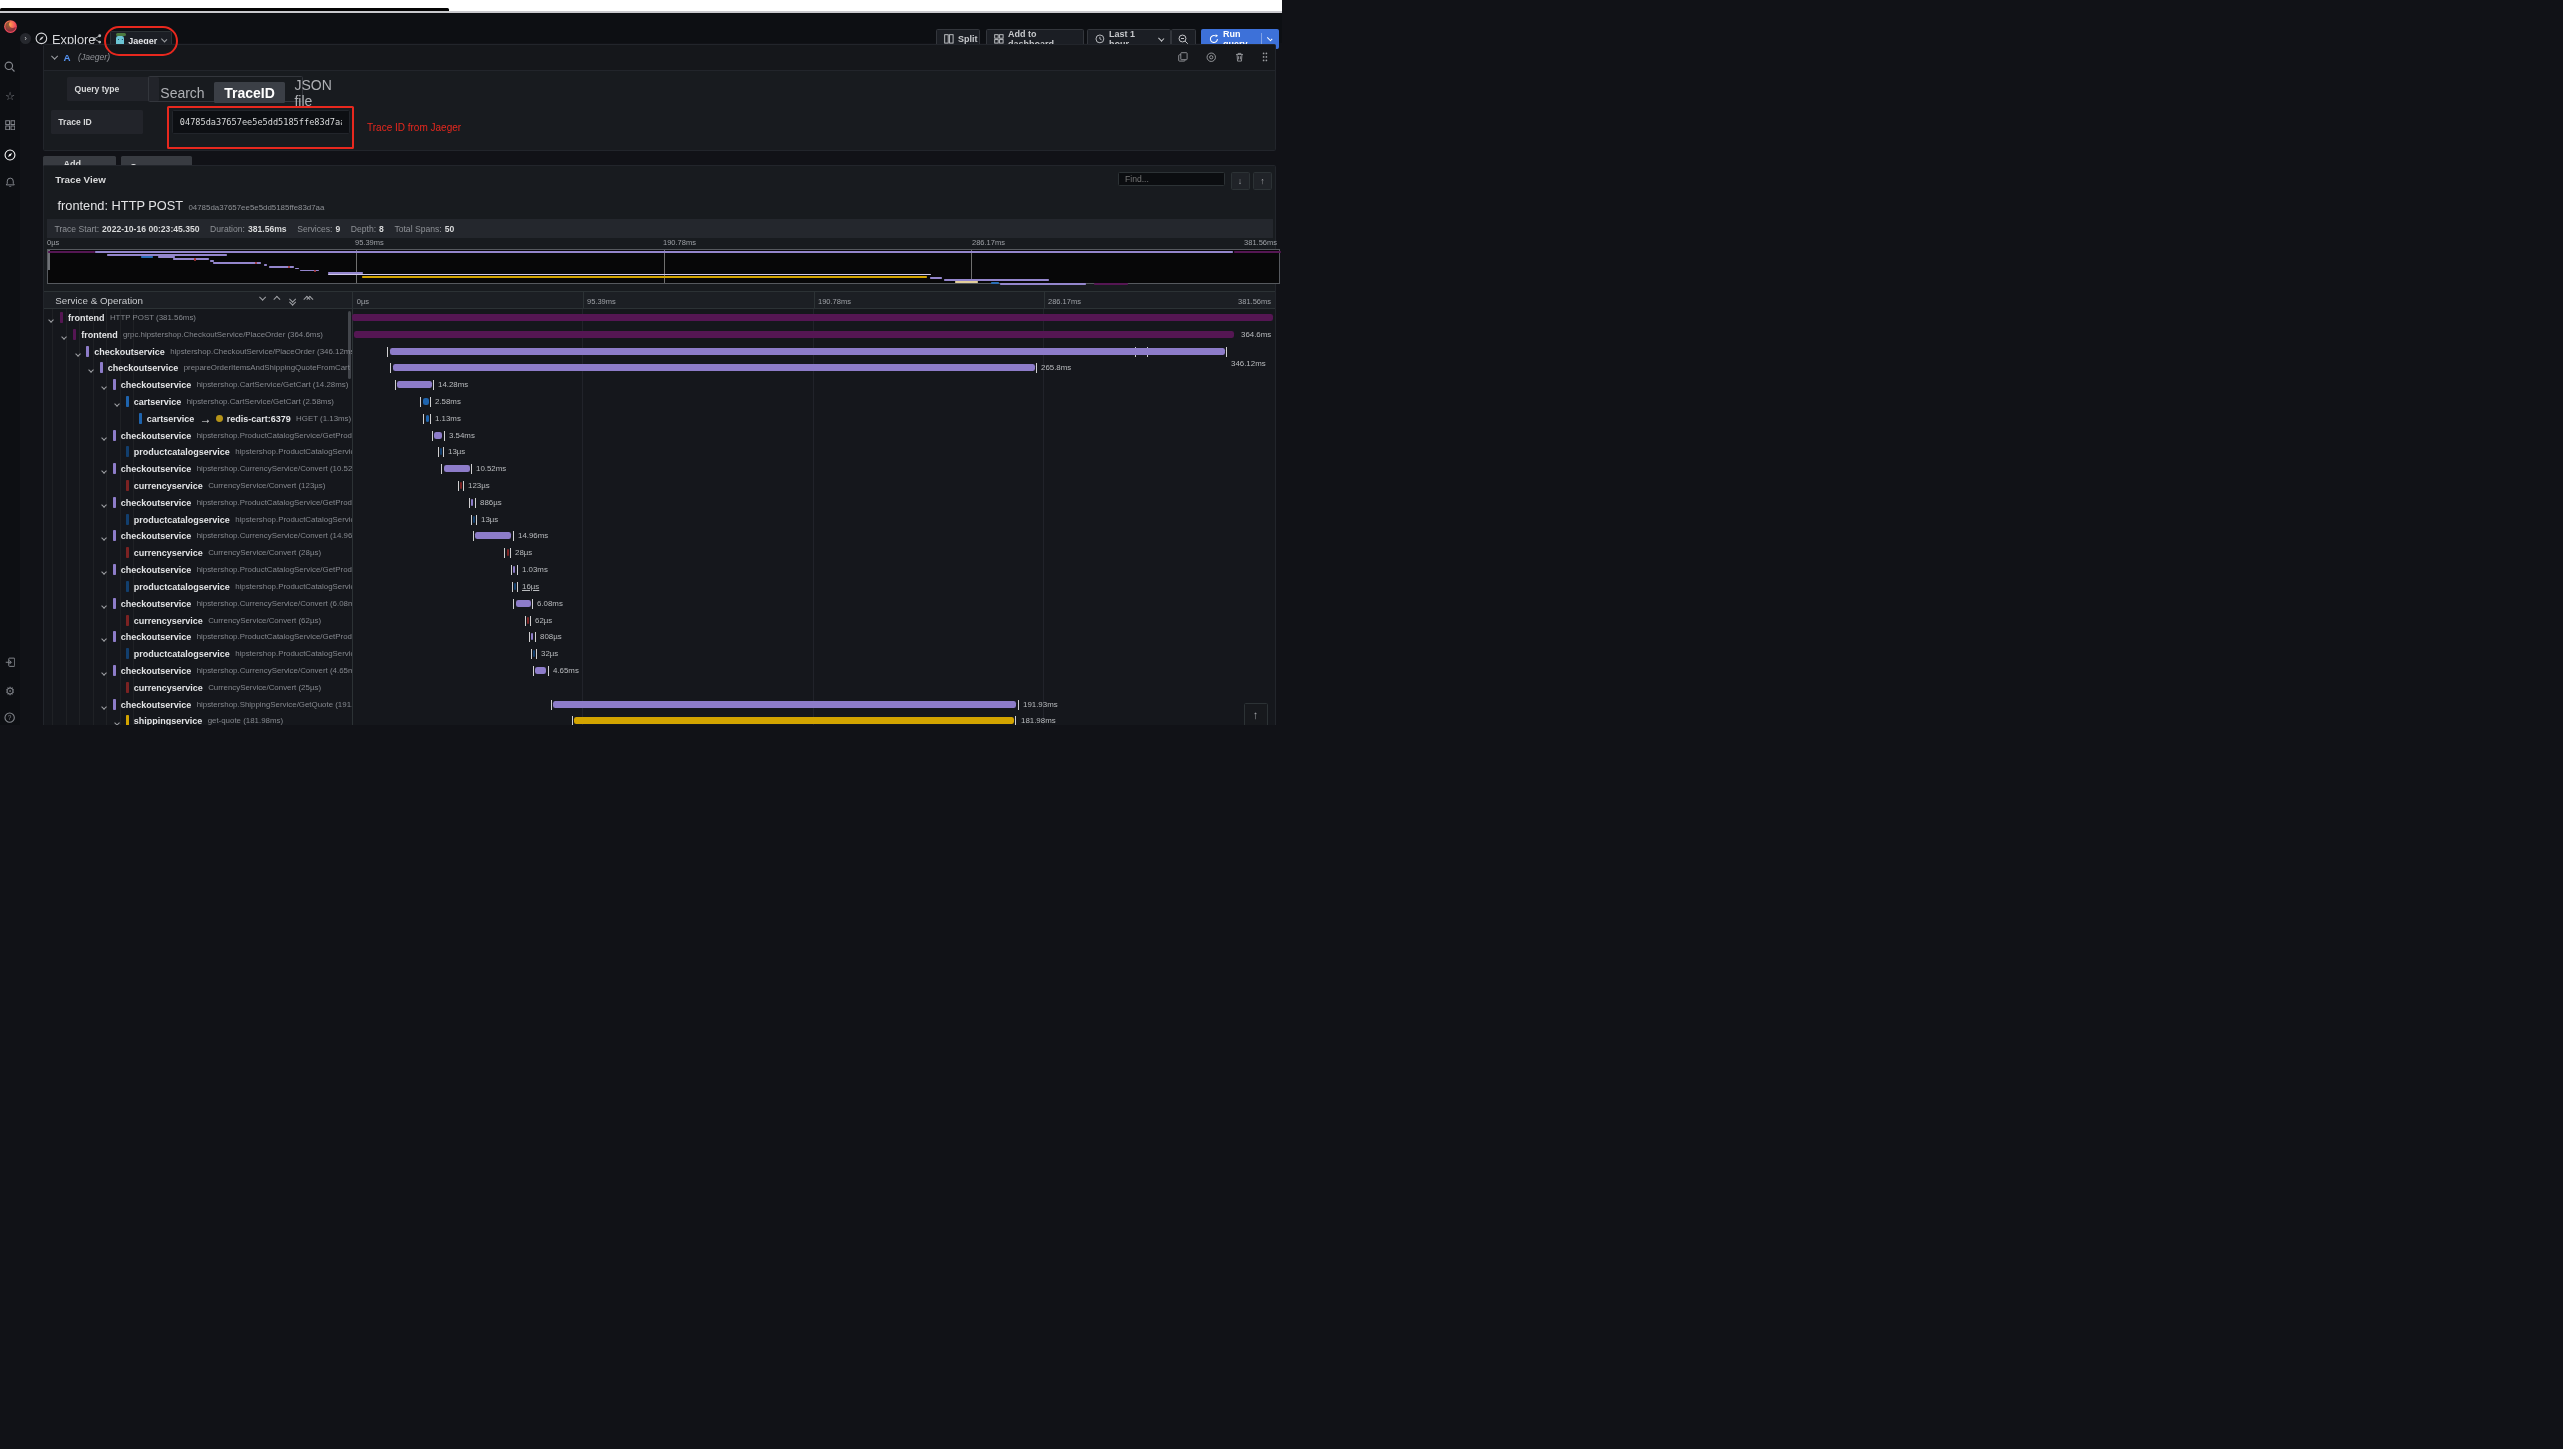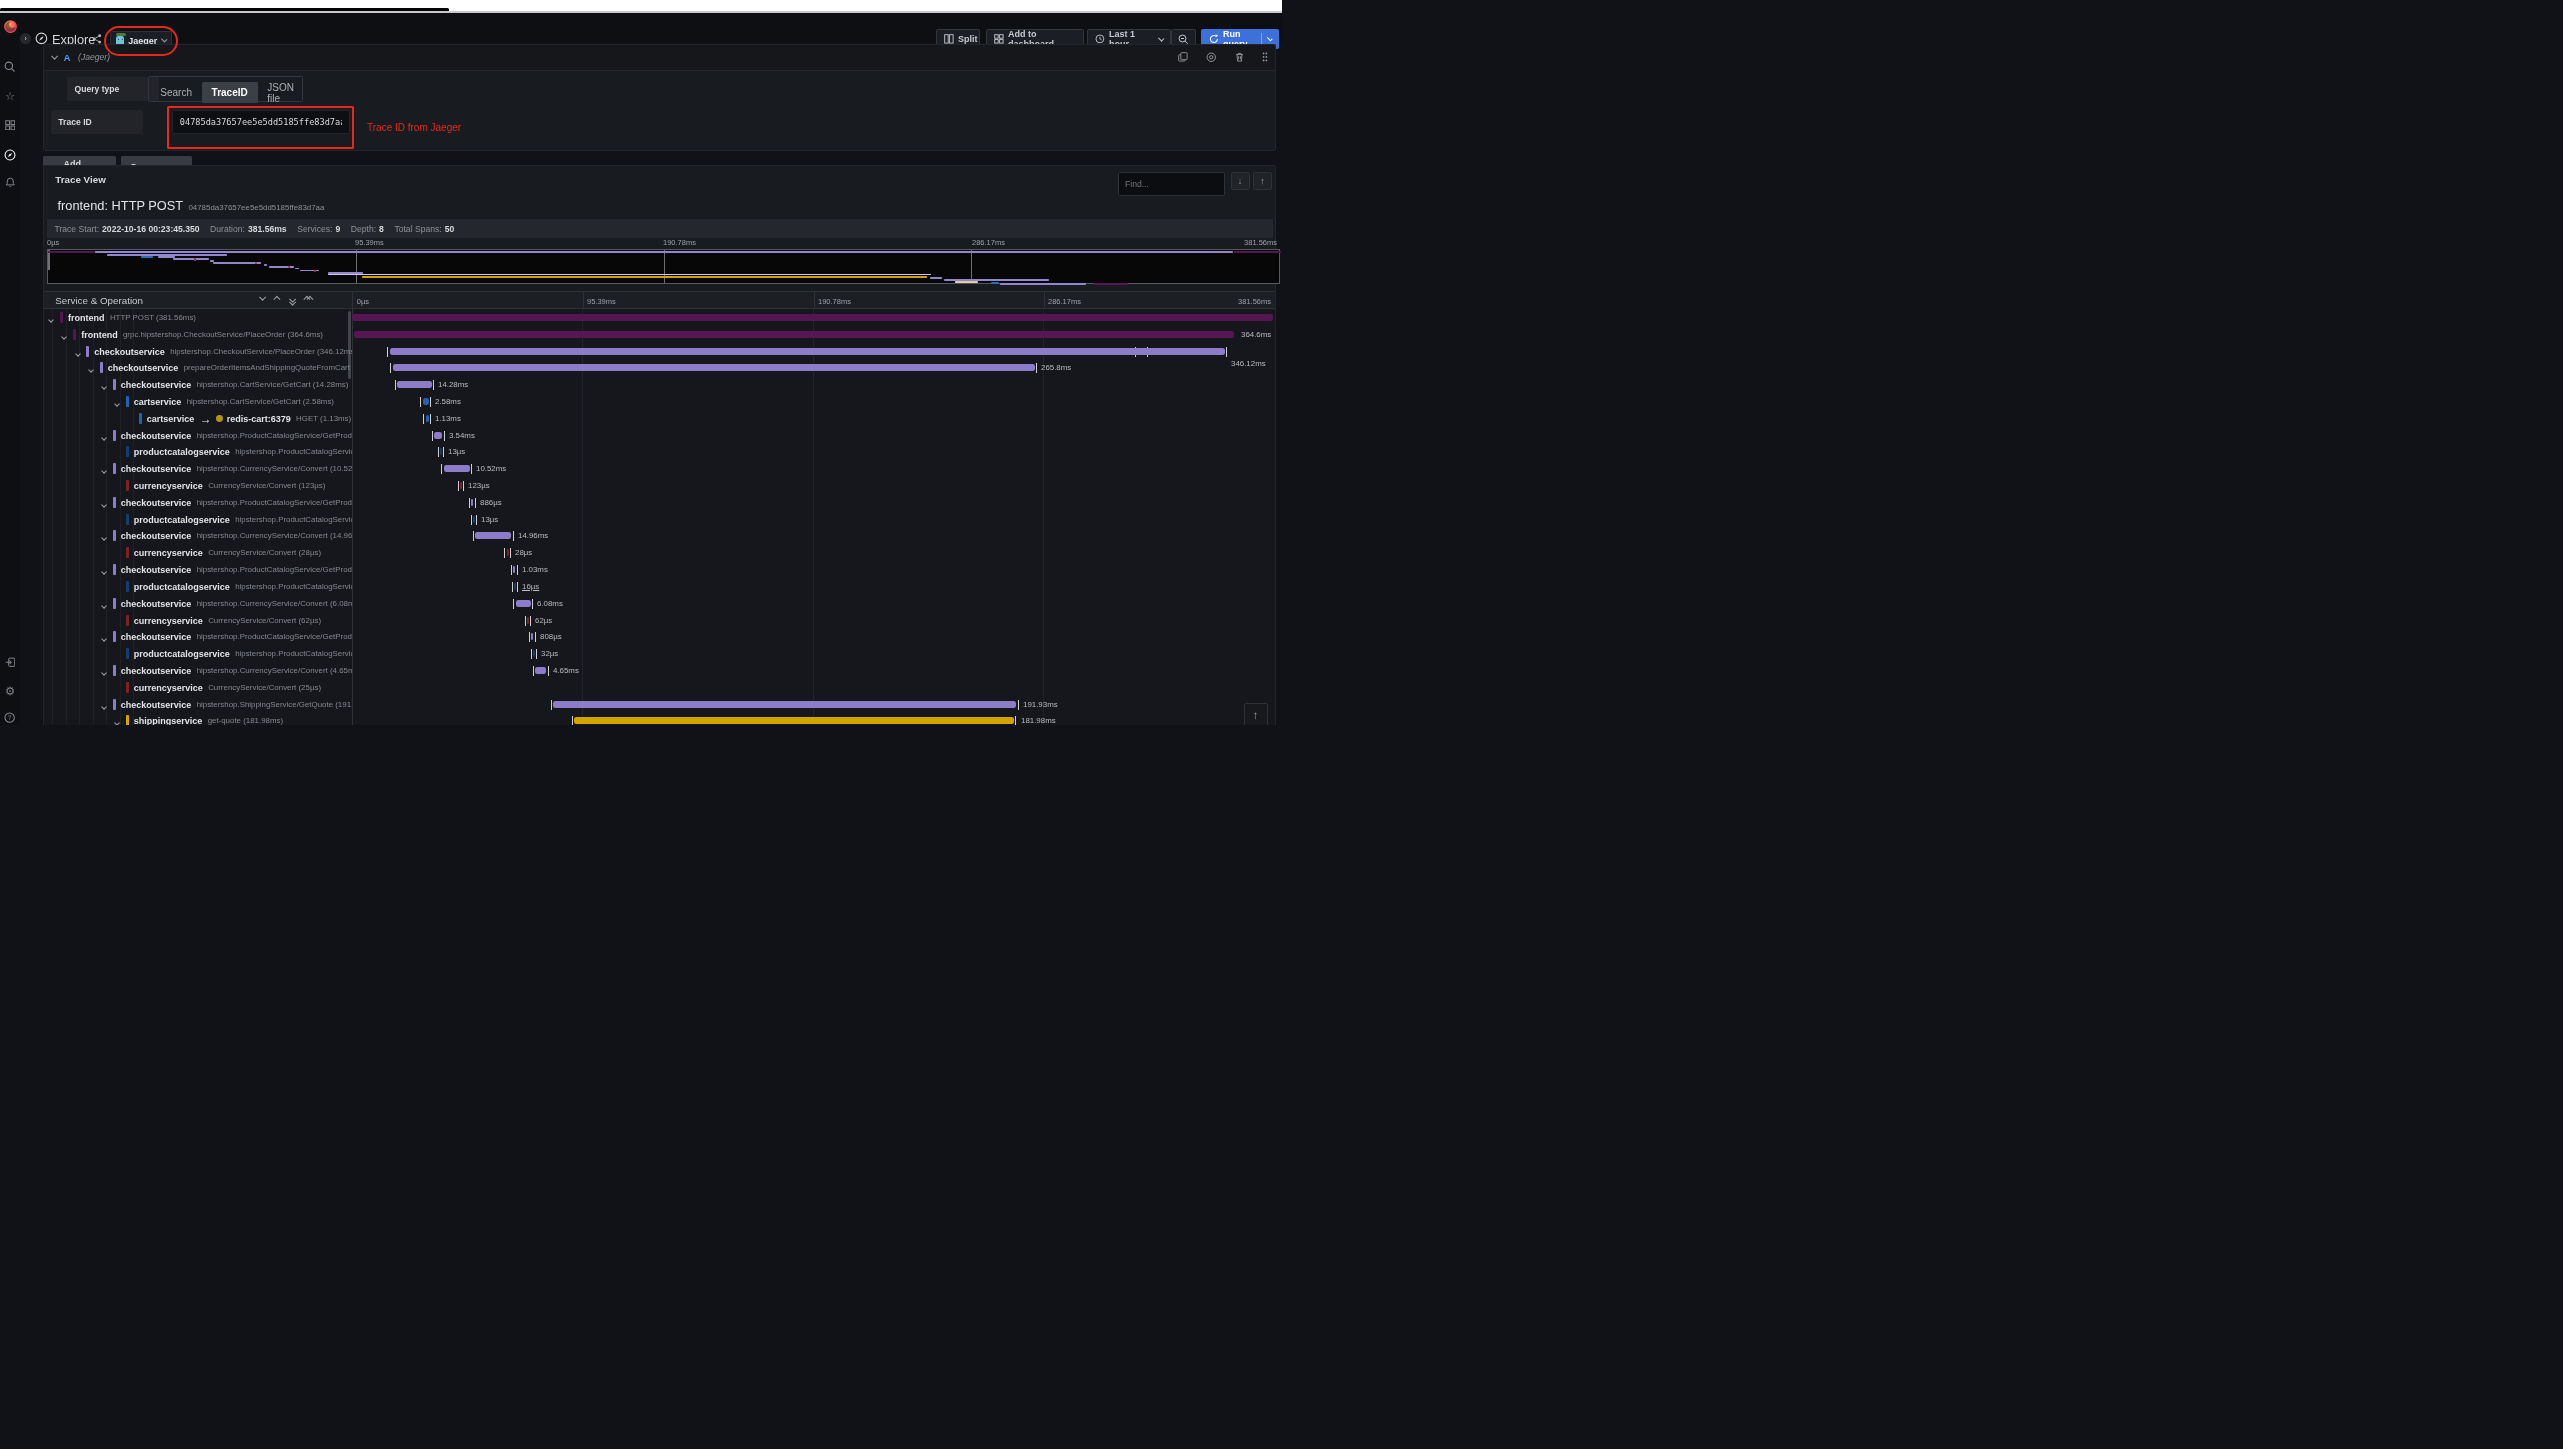--- a/index.html
+++ b/index.html
@@ -42,38 +42,38 @@
           border-bottom:0.8px solid #22252b; display:flex; align-items:center; padding:0 7.5px; gap:7.5px; }
   #rowA .refid { color:#5794f2; font-weight:700; font-size:9.8px; }
   #rowA .dsname { color:#8e9196; font-style:italic; font-size:8.6px; }
   #rowA .spacer { flex:1; }
   #rowA .ricon { color:#9fa1a5; margin-left:10.5px; display:flex; align-items:center; }
 
   .labelcell { position:absolute; background:#22242a; border-radius:1.5px; display:flex; align-items:center;
                padding:0 7.5px; font-size:8.6px; font-weight:700; color:#d8d9da; }
   #tabgroup { position:absolute; left:104px; top:31px; width:155px; height:25.5px; border:0.8px solid #33363c;
               border-radius:1.5px; display:flex; align-items:center; padding:1.5px; }
-  .tab { height:21px; display:flex; align-items:center; padding:0 9.8px; font-size:10px; color:#aeb0b4;
+  .tab { height:21px; display:flex; align-items:center; padding:0 9.8px; font-size:14px; color:#aeb0b4;
          border-radius:1.5px;margin-top:8px; }
   .tab.active { background:#3b3f46; color:#fff; font-weight:700; }
   #traceid-input { position:absolute; left:128px; top:65px; width:178px; height:24px; background:#0d0f13;
         border:0.8px solid #22252b; border-radius:1.5px; color:#d8d9da; padding:0 6.8px;
         font-family:"DejaVu Sans Mono", monospace; font-size:8.6px; }
   .red-rect { position:absolute; left:123px; top:61px; width:187px; height:43px;
               border:2.3px solid #e8281e; border-radius:1.5px; pointer-events:none; z-index:5; }
   #red-note { position:absolute; left:323px; top:77px; color:#e8281e; font-size:10px; }
 
   .gbtn { position:absolute; top:156px; height:25px; background:#383b41; border-radius:1.5px; color:#d8d9da;
           display:flex; align-items:center; gap:5.3px; padding:0 9px; font-size:9px; font-weight:700; }
   .icircle { width:9.8px; height:9.8px; border:1px solid #d8d9da; border-radius:50%; font-size:6.8px;
              line-height:8.3px; text-align:center; font-weight:700; display:inline-block; }
 
   
   #trace-view-title { position:absolute; left:11.3px; top:7.5px; font-size:9.8px; font-weight:600; color:#d8d9da; }
-  #find-input { position:absolute; right:50px; top:6px; width:107px; height:24px; background:#0b0d10;
+  #find-input { position:absolute; right:50px; top:6px; width:107px; height:14px; background:#0b0d10;
                 border:0.8px solid #2c3235; border-radius:1.5px; color:#9da0a6; font-size:8.6px; padding:0 6px; }
   .findbtn { position:absolute; top:6px; width:19px; height:18px; background:#202328; border:0.8px solid #2c3235;
              border-radius:1.5px; color:#9fa1a5; font-size:9px; text-align:center; line-height:16.5px; }
   #trace-title { position:absolute; left:13.5px; top:32px; font-size:12.8px; color:#e3e4e6; }
   #trace-title .tid { font-size:7.9px; color:#8e9196; margin-left:5.3px; font-weight:400; }
   #meta-bar { position:absolute; left:3px; top:53px; width:1226px; height:19px; background:#24272d;
               display:flex; align-items:center; gap:10.5px; padding:0 7.5px; font-size:8.6px; color:#8e9196; }
   #meta-bar b { color:#d8d9da; margin-left:3px; font-weight:700; }
 
   #mini-labels { position:absolute; left:3px; top:72px; width:1233px; height:9.8px; font-size:7.5px; color:#9da0a6; }

